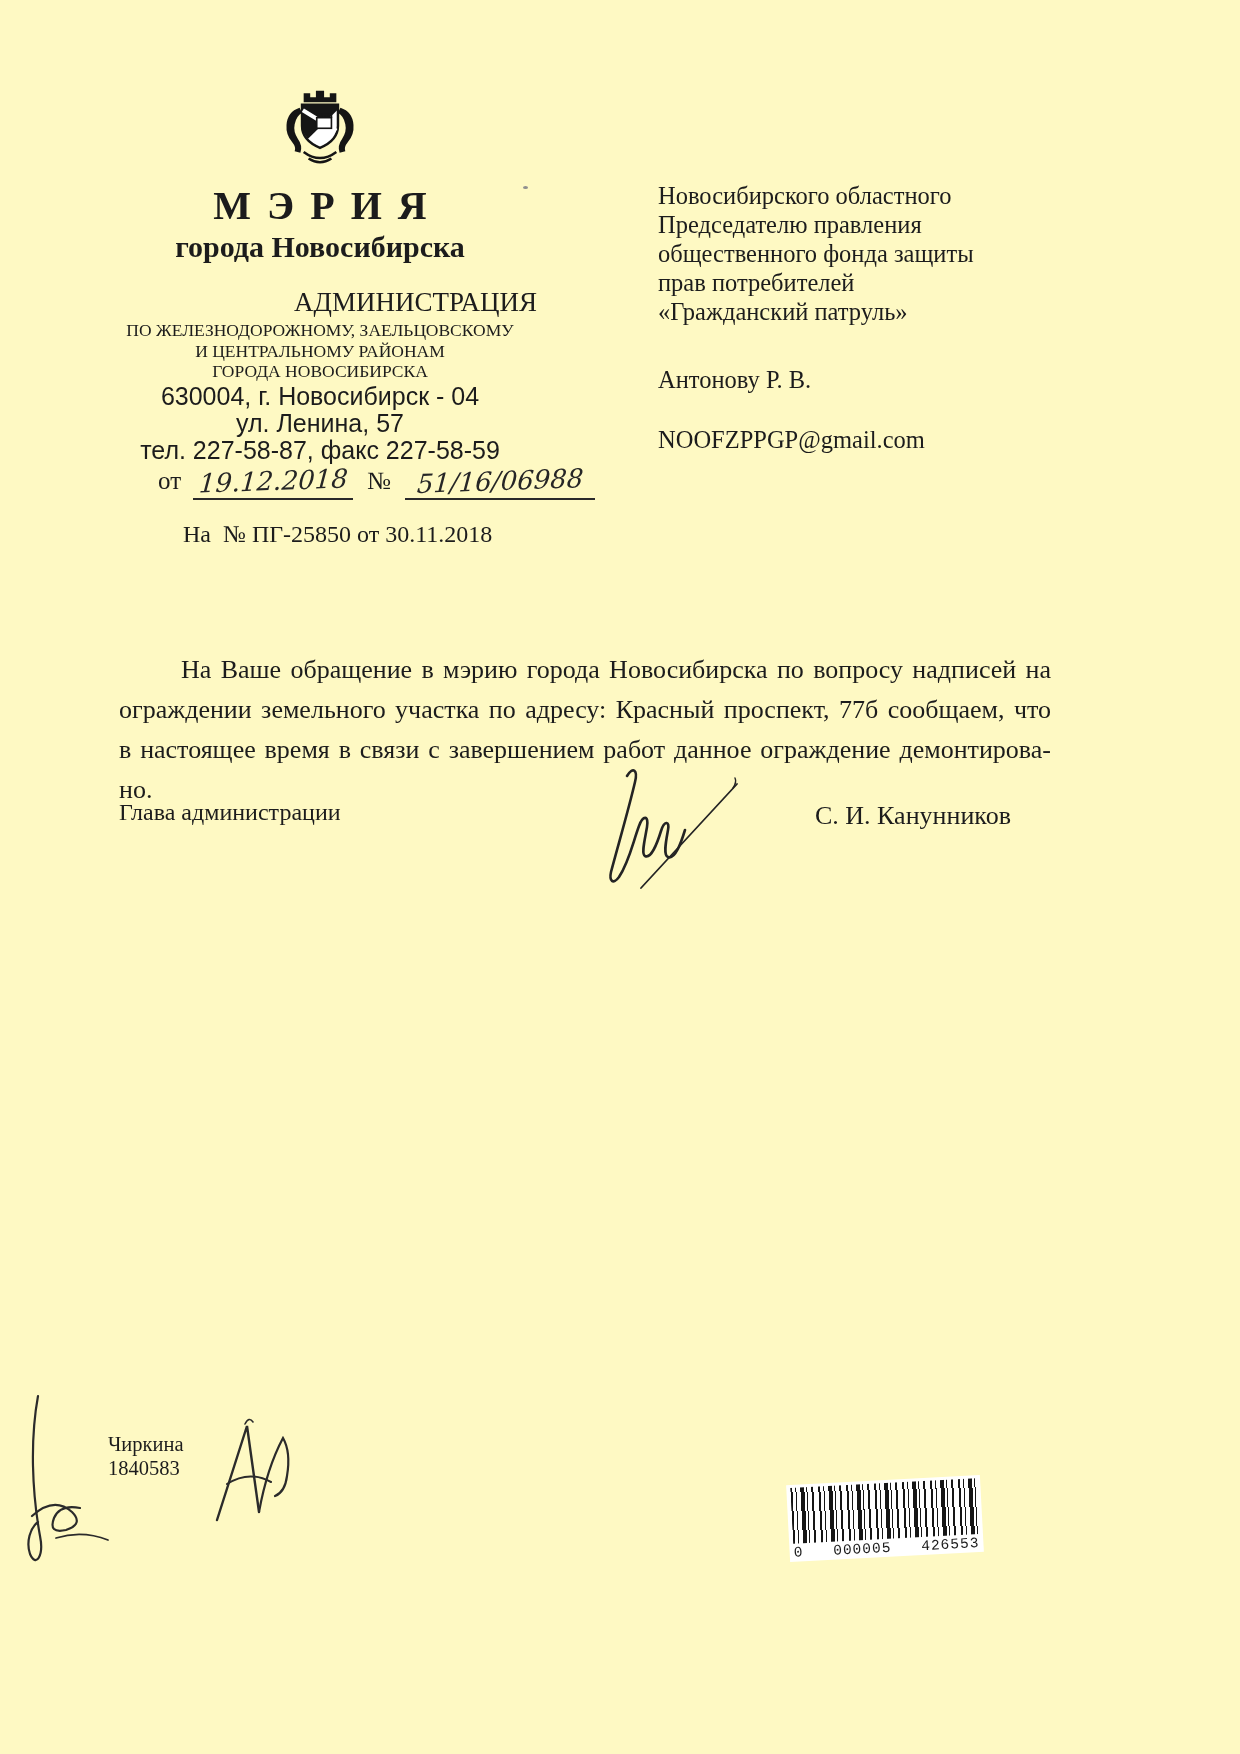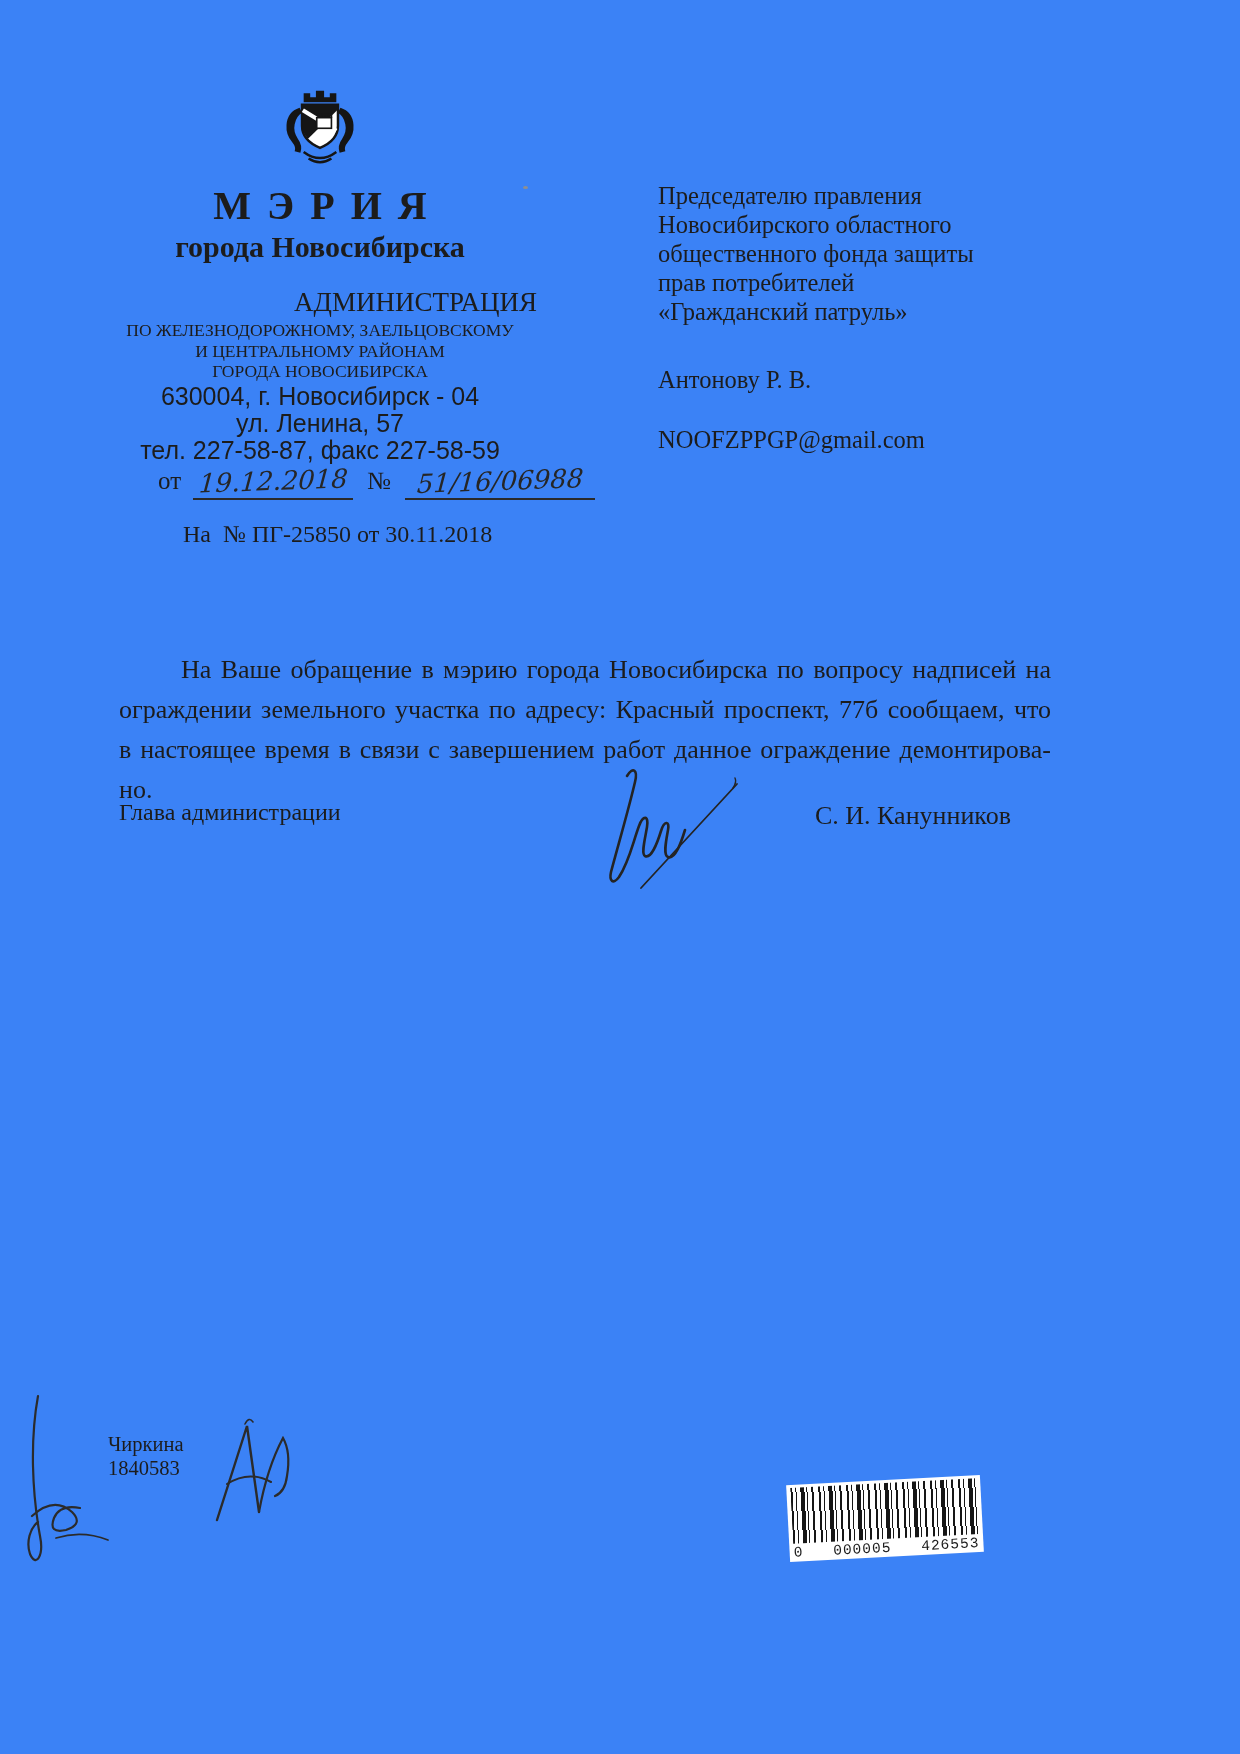--- a/index.html
+++ b/index.html
@@ -2,21 +2,21 @@
 <html><head>
 <meta charset="utf-8">
 <style>
   * { margin: 0; padding: 0; box-sizing: border-box; }
   html, body { background: #9a9a9a; }
   .page {
     position: relative;
     width: 1240px;
     height: 1754px;
     margin: 0 auto;
-    background: #3b82f6;
+    background: #fef9c3;
     color: #1c1c1c;
     font-family: "Liberation Serif", serif;
     overflow: hidden;
     padding-left: 48px;
   }
 
   
   .org-block {
     position: absolute;
     left: 103px; top: 88px;
@@ -189,22 +189,22 @@
   <div class="ref-row">
     <span class="lbl">от</span>
     <span class="uline date"><span class="handwriting">19.12.2018</span></span>
     <span class="lbl">№</span>
     <span class="uline num"><span class="handwriting">51/16/06988</span></span>
   </div>
 
   <div class="reply-line">На  № ПГ-25850 от 30.11.2018</div>
 
   <div class="recipient">
+    <div>Новосибирского областного</div>
     <div>Председателю правления</div>
-    <div>Новосибирского областного</div>
     <div>общественного фонда защиты</div>
     <div>прав потребителей</div>
     <div>«Гражданский патруль»</div>
     <div class="name">Антонову Р. В.</div>
     <div class="email">NOOFZPPGP@gmail.com</div>
   </div>
 
   <div class="body-text">
     <div class="body-line indent">На Ваше обращение в мэрию города Новосибирска по вопросу надписей на</div>
     <div class="body-line">ограждении земельного участка по адресу: Красный проспект, 77б сообщаем, что</div>

